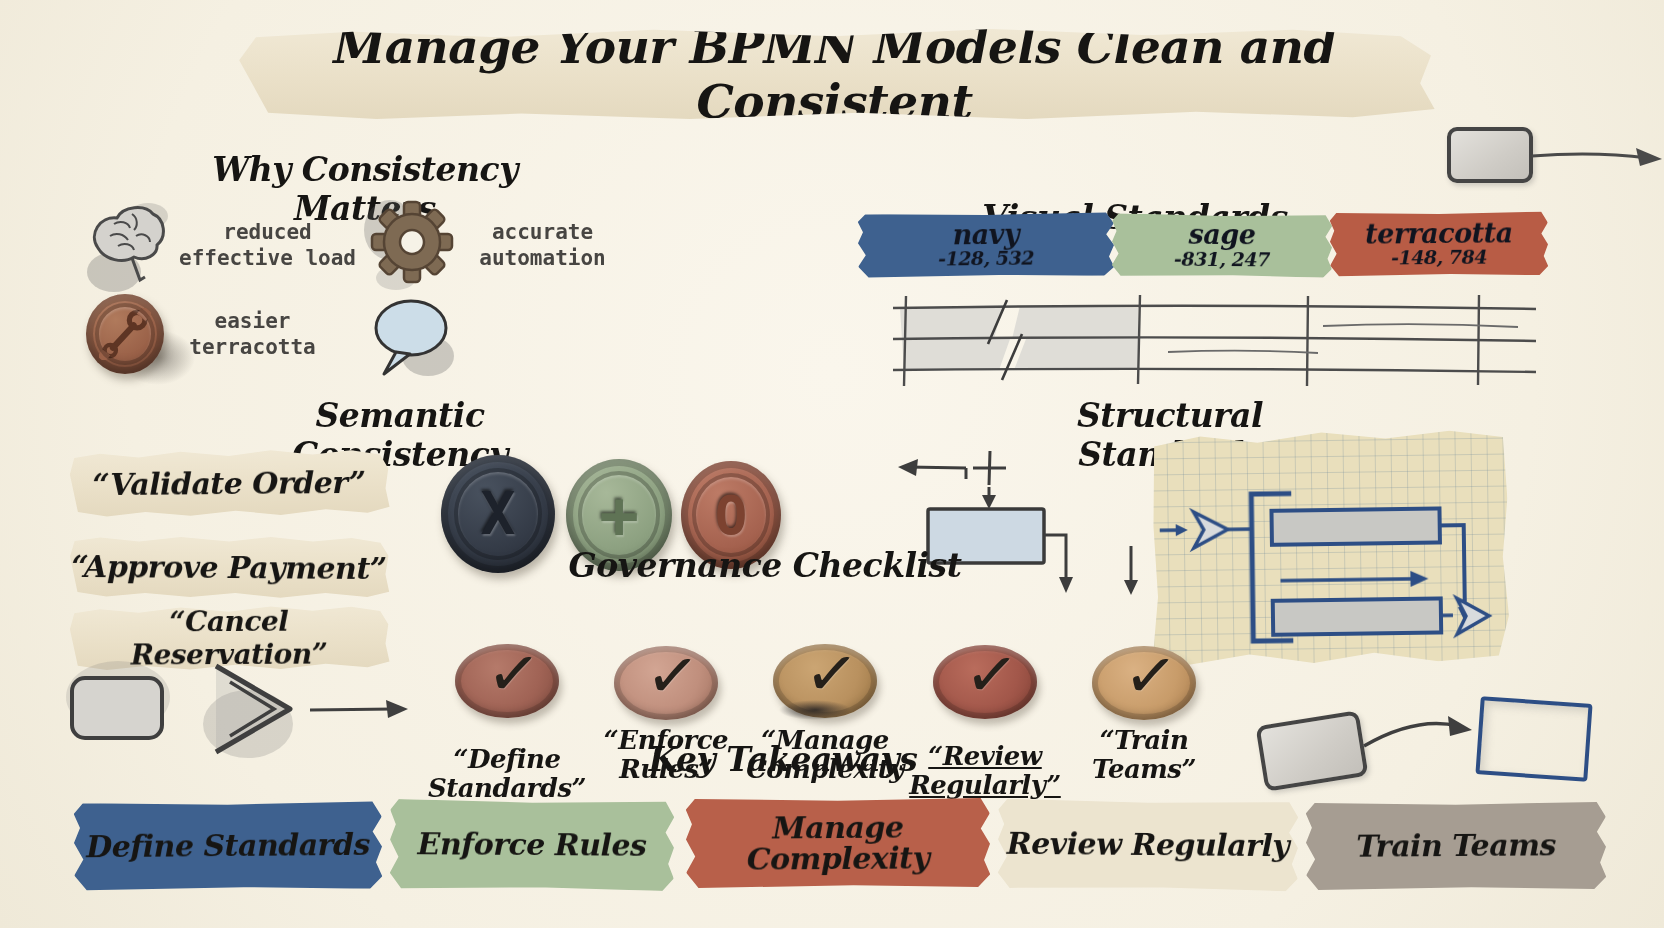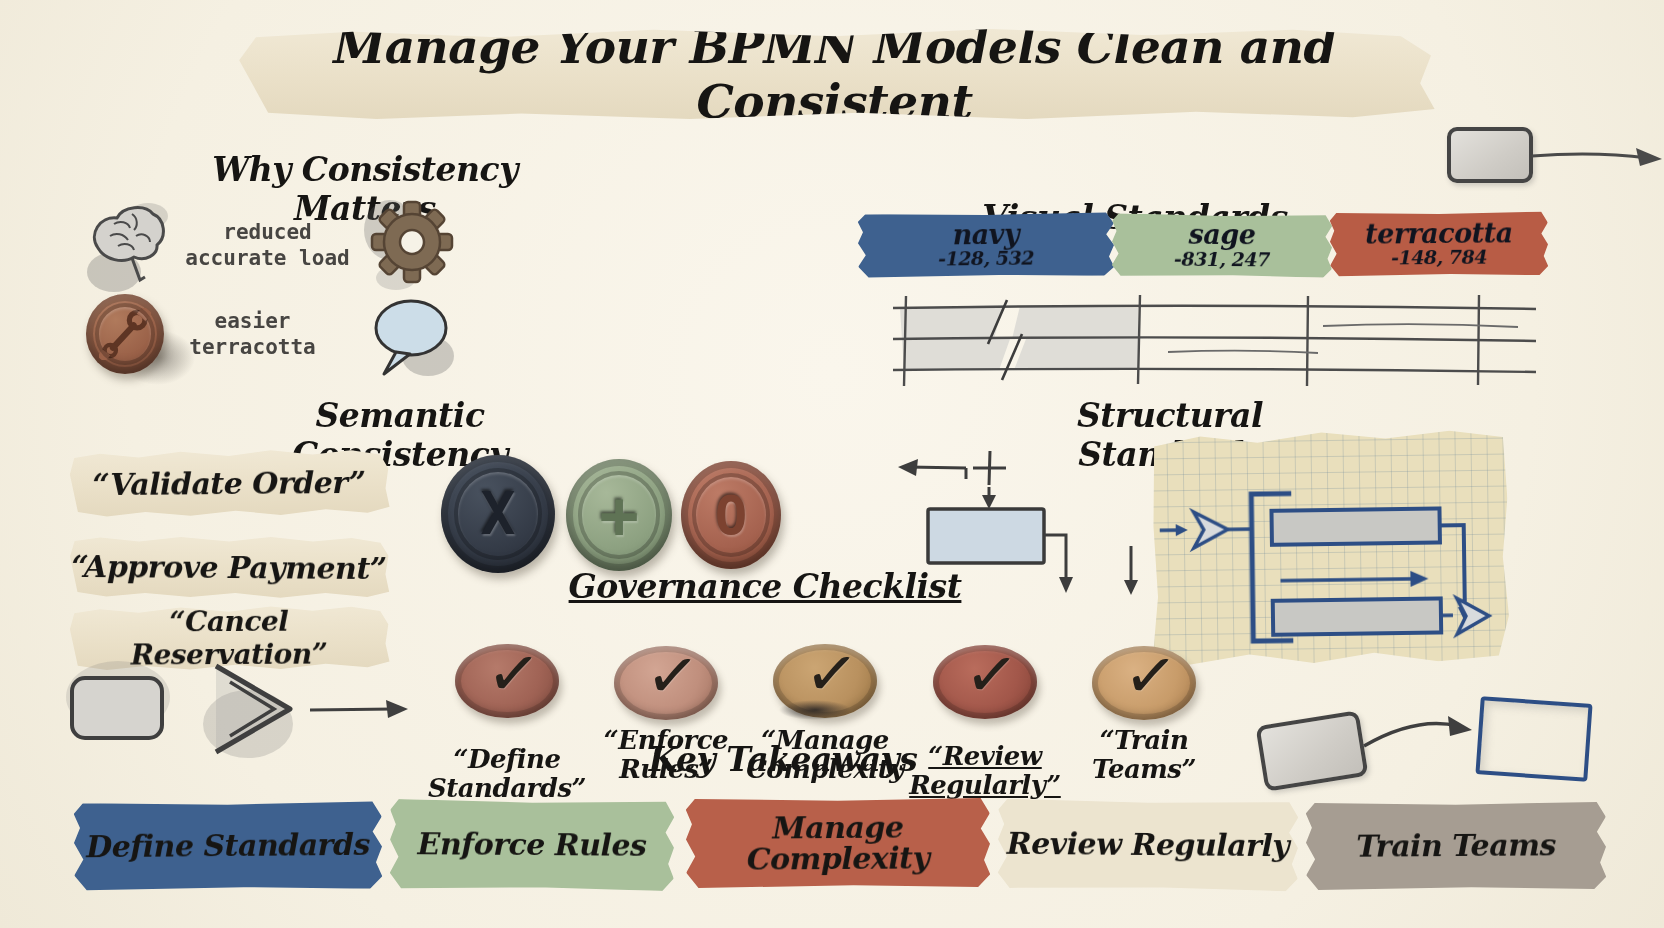--- a/index.html
+++ b/index.html
@@ -106,40 +106,42 @@
   <div class="abs script h-section" style="left:180px; top:150px; width:370px;">Why Consistency Matters</div>
 
   <svg class="abs" style="left:84px; top:196px;" width="90" height="100">
     <ellipse cx="30" cy="76" rx="27" ry="20" fill="rgba(100,100,100,.30)"></ellipse>
     <ellipse cx="64" cy="20" rx="20" ry="13" fill="rgba(100,100,100,.22)"></ellipse>
     <path d="M14,52 C4,38 16,20 33,22 C39,10 61,8 69,18 C81,23 83,41 73,49 C74,59 61,66 50,61 C39,68 21,64 14,52 Z" fill="#d4d2cd" stroke="#4a4a4a" stroke-width="3" stroke-linejoin="round"></path>
     <path d="M30,28 C36,24 44,26 46,32 M48,18 C54,22 54,30 50,34 M26,40 C32,36 40,38 44,44 M52,40 C58,36 66,40 66,46 M34,50 C40,46 48,48 50,54" fill="none" stroke="#4a4a4a" stroke-width="2"></path>
     <path d="M48,62 L56,84 L61,81" fill="none" stroke="#4a4a4a" stroke-width="3"></path>
   </svg>
   <div class="abs type-label" style="left:175px; top:219px; width:185px;">reduced
-accurate load</div>
+effective load</div>
 
   <svg class="abs" style="left:362px; top:192px;" width="95" height="102">
     <ellipse cx="28" cy="38" rx="26" ry="30" fill="rgba(100,100,100,.28)"></ellipse>
     <ellipse cx="34" cy="86" rx="20" ry="12" fill="rgba(100,100,100,.2)"></ellipse>
     <g transform="translate(50,50)" fill="#7e6a53" stroke="#554434" stroke-width="2.5">
       <g>
         <rect x="-8" y="-40" width="16" height="16" rx="4"></rect>
         <rect x="-8" y="24" width="16" height="16" rx="4"></rect>
         <rect x="-40" y="-8" width="16" height="16" rx="4"></rect>
         <rect x="24" y="-8" width="16" height="16" rx="4"></rect>
         <rect x="-8" y="-40" width="16" height="16" rx="4" transform="rotate(45)"></rect>
         <rect x="-8" y="24" width="16" height="16" rx="4" transform="rotate(45)"></rect>
         <rect x="-40" y="-8" width="16" height="16" rx="4" transform="rotate(45)"></rect>
         <rect x="24" y="-8" width="16" height="16" rx="4" transform="rotate(45)"></rect>
       </g>
       <circle r="28"></circle>
       <circle r="12" fill="#f6f2e7"></circle>
     </g>
   </svg>
+  <div class="abs type-label" style="left:455px; top:219px; width:175px;">accurate
+automation</div>
 
   <div class="abs smudge" style="left:120px; top:330px; width:75px; height:55px; background:radial-gradient(closest-side, rgba(70,65,60,.5), rgba(70,65,60,0));"></div>
   <div class="abs seal" style="left:86px; top:294px; width:78px; height:80px; background:radial-gradient(circle at 38% 32%, #b07a5c 0%, #9a6148 55%, #7c4b36 100%);">
     <svg width="52" height="52" viewBox="0 0 60 60">
       <path d="M16,46 L40,20" stroke="#5e3524" stroke-width="7" stroke-linecap="round"></path>
       <circle cx="44" cy="14" r="9" fill="none" stroke="#5e3524" stroke-width="6"></circle>
       <rect x="46" y="0" width="13" height="12" fill="#9a6148" transform="rotate(40 52 6)"></rect>
       <circle cx="13" cy="49" r="6.5" fill="none" stroke="#5e3524" stroke-width="5"></circle>
       <rect x="0" y="50" width="11" height="10" fill="#9a6148" transform="rotate(40 5 55)"></rect>
     </svg>
@@ -231,21 +233,21 @@
       <path d="M128,150 L262,150" fill="none" stroke="#2d4e85" stroke-width="3.5"></path>
       <polygon points="276,150 258,142 258,158" fill="#2d4e85"></polygon>
       <rect x="120" y="170" width="168" height="34" fill="#c8c8c4" stroke="#2d4e85" stroke-width="4"></rect>
       <path d="M288,97 L312,97 L312,182" fill="none" stroke="#2d4e85" stroke-width="4"></path>
       <polygon points="312,194 305,179 319,179" fill="#2d4e85"></polygon>
       <path d="M288,187 L300,187" fill="none" stroke="#2d4e85" stroke-width="3.5"></path>
       <polygon points="304,170 336,188 304,206 313,188" fill="#d8dbdd" stroke="#2d4e85" stroke-width="3.5"></polygon>
     </svg>
   </div>
 
-  <div class="abs script h-section" style="left:555px; top:567px; width:420px;text-decoration:underline;">Governance Checklist</div>
+  <div class="abs script h-section" style="left:555px; top:546px; width:420px;">Governance Checklist</div>
 
   <div class="abs check-seal" style="left:455px; top:644px; width:104px; height:74px; background:radial-gradient(circle at 40% 32%, #b57a6a 0%, #a06355 55%, #7e4a3e 100%);">
     <span class="check-glyph">✓</span>
   </div>
   <div class="abs check-seal" style="left:614px; top:646px; width:104px; height:74px; background:radial-gradient(circle at 40% 32%, #d2a593 0%, #c08f7d 55%, #9c6d5b 100%);">
     <span class="check-glyph">✓</span>
   </div>
   <div class="abs check-seal" style="left:773px; top:644px; width:104px; height:74px; background:radial-gradient(circle at 40% 32%, #cba573 0%, #b9915f 55%, #94703f 100%);">
     <span class="check-glyph">✓</span>
     <div class="smudge" style="left:6px; bottom:-2px; width:72px; height:20px; background:radial-gradient(closest-side, rgba(25,25,30,.8), rgba(25,25,30,0));"></div>

